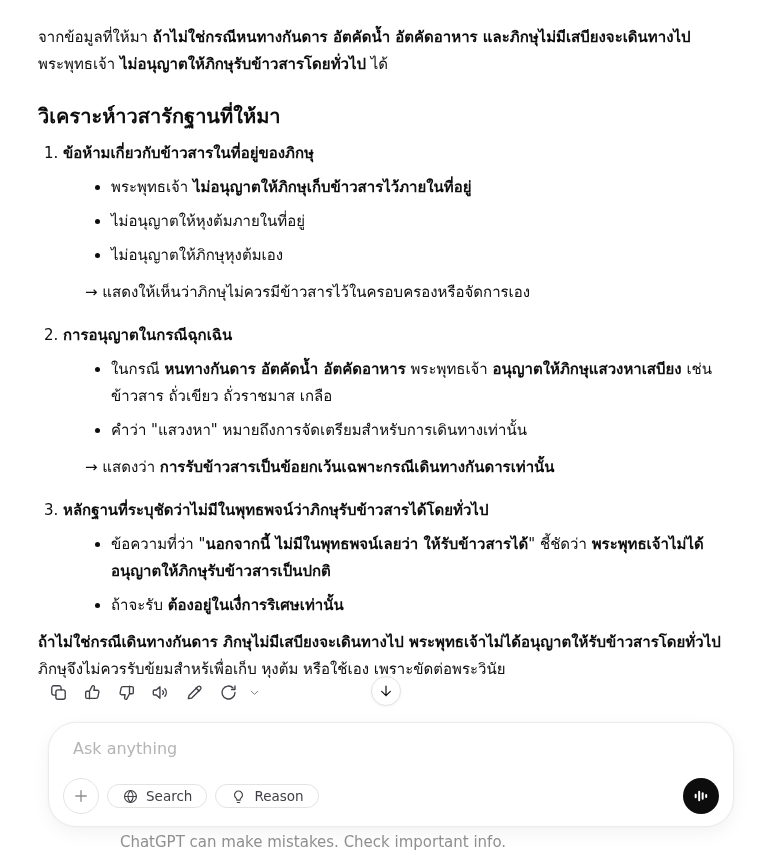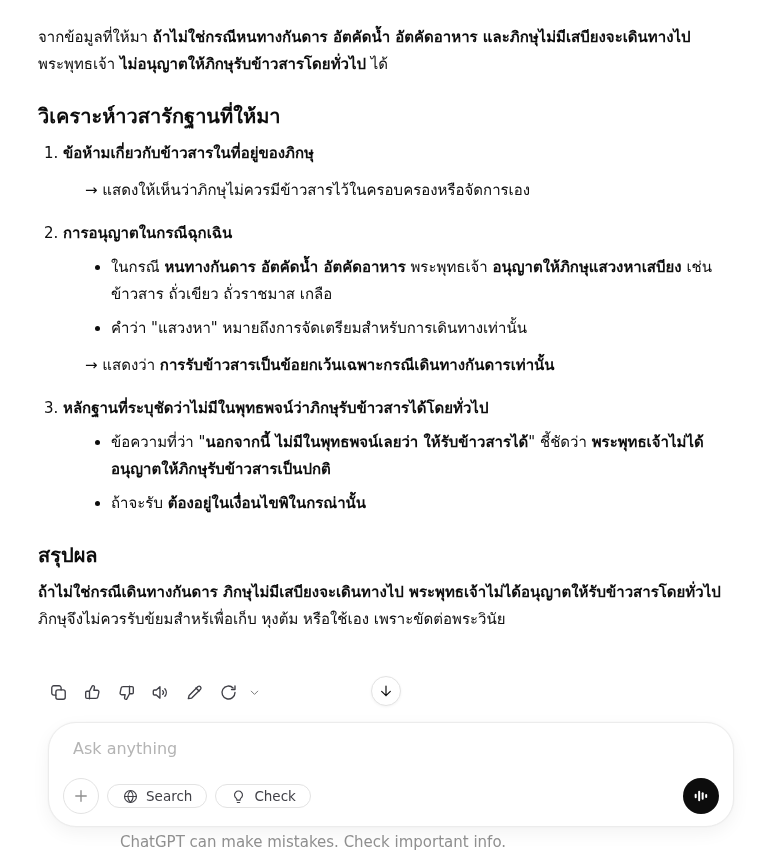--- a/index.html
+++ b/index.html
@@ -60,40 +60,44 @@
 <div class="page">
 
   <div class="content">
     <p class="para"><span>จากข้อมูลที่ให้มา </span><span class="b">ถ้าไม่ใช่กรณีหนทางกันดาร อัตคัดน้ำ อัตคัดอาหาร และภิกษุไม่มีเสบียงจะเดินทางไป</span><span> พระพุทธเจ้า </span><span class="b">ไม่อนุญาตให้ภิกษุรับข้าวสารโดยทั่วไป</span><span> ได้</span></p>
 
     <h2>วิเคราะห์าวสารักฐานที่ให้มา</h2>
 
     <ol class="analysis" id="analysis-list">
         <li>
           <div class="item-title">ข้อห้ามเกี่ยวกับข้าวสารในที่อยู่ของภิกษุ</div>
+          <ul>
+            <li><span>พระพุทธเจ้า </span><span class="b">ไม่อนุญาตให้ภิกษุเก็บข้าวสารไว้ภายในที่อยู่</span></li>
+            <li><span>ไม่อนุญาตให้หุงต้มภายในที่อยู่</span></li>
+            <li><span>ไม่อนุญาตให้ภิกษุหุงต้มเอง</span></li>
+          </ul>
           <p class="conclusion"><span>→ แสดงให้เห็นว่าภิกษุไม่ควรมีข้าวสารไว้ในครอบครองหรือจัดการเอง</span></p>
         </li>
         <li>
           <div class="item-title">การอนุญาตในกรณีฉุกเฉิน</div>
           <ul>
             <li><span>ในกรณี </span><span class="b">หนทางกันดาร อัตคัดน้ำ อัตคัดอาหาร</span><span> พระพุทธเจ้า </span><span class="b">อนุญาตให้ภิกษุแสวงหาเสบียง</span><span> เช่น ข้าวสาร ถั่วเขียว ถั่วราชมาส เกลือ</span></li>
             <li><span>คำว่า "แสวงหา" หมายถึงการจัดเตรียมสำหรับการเดินทางเท่านั้น</span></li>
           </ul>
           <p class="conclusion"><span>→ แสดงว่า </span><span class="b">การรับข้าวสารเป็นข้อยกเว้นเฉพาะกรณีเดินทางกันดารเท่านั้น</span></p>
         </li>
         <li>
           <div class="item-title">หลักฐานที่ระบุชัดว่าไม่มีในพุทธพจน์ว่าภิกษุรับข้าวสารได้โดยทั่วไป</div>
           <ul>
             <li><span>ข้อความที่ว่า "</span><span class="b">นอกจากนี้ ไม่มีในพุทธพจน์เลยว่า ให้รับข้าวสารได้</span><span>" ชี้ชัดว่า </span><span class="b">พระพุทธเจ้าไม่ได้อนุญาตให้ภิกษุรับข้าวสารเป็นปกติ</span></li>
-            <li><span>ถ้าจะรับ </span><span class="b">ต้องอยู่ในเงื่อนไขพิในกรณ่านั้น</span></li>
+            <li><span>ถ้าจะรับ </span><span class="b">ต้องอยู่ในเงื่การริเศษเท่านั้น</span></li>
           </ul>
         </li>
       </ol>
 
-    <h2>สรุปผล</h2>
 
     <p class="para summary-para"><span class="b">ถ้าไม่ใช่กรณีเดินทางกันดาร ภิกษุไม่มีเสบียงจะเดินทางไป พระพุทธเจ้าไม่ได้อนุญาตให้รับข้าวสารโดยทั่วไป</span><span> ภิกษุจึงไม่ควรรับข้ยมสำหร้เพื่อเก็บ หุงต้ม หรือใช้เอง เพราะขัดต่อพระวินัย</span></p>
   </div>
 
   <div class="action-bar" id="action-bar">
       <button class="icon-btn">
         <span>
           <svg width="19" height="19" viewBox="0 0 24 24">
             <rect x="8.7" y="8.7" width="11.8" height="11.8" rx="2.6"></rect>
             <path d="M15.3 8.7V6.1a2.6 2.6 0 0 0-2.6-2.6H6.1a2.6 2.6 0 0 0-2.6 2.6v6.6a2.6 2.6 0 0 0 2.6 2.6h2.6"></path>
@@ -178,21 +182,21 @@
         </span>
         <span>Search</span>
       </button>
       <button class="pill">
         <span>
           <svg width="17" height="17" viewBox="0 0 24 24">
             <path d="M9.7 17.2v-.8c0-.8-.5-1.5-1.1-2.1a5.6 5.6 0 1 1 6.8 0c-.6.6-1.1 1.3-1.1 2.1v.8z"></path>
             <path d="M10.3 20.5h3.4"></path>
           </svg>
         </span>
-        <span>Check</span>
+        <span>Reason</span>
       </button>
       <button class="voice-btn">
         <span>
           <svg width="20" height="20" viewBox="0 0 24 24" fill="#ffffff">
             <rect x="4.4" y="9.3" width="2.4" height="5.4" rx="1.2"></rect>
             <rect x="8.6" y="5.6" width="2.4" height="12.8" rx="1.2"></rect>
             <rect x="12.8" y="7.6" width="2.4" height="8.8" rx="1.2"></rect>
             <rect x="17" y="9.6" width="2.4" height="4.8" rx="1.2"></rect>
           </svg>
         </span>

